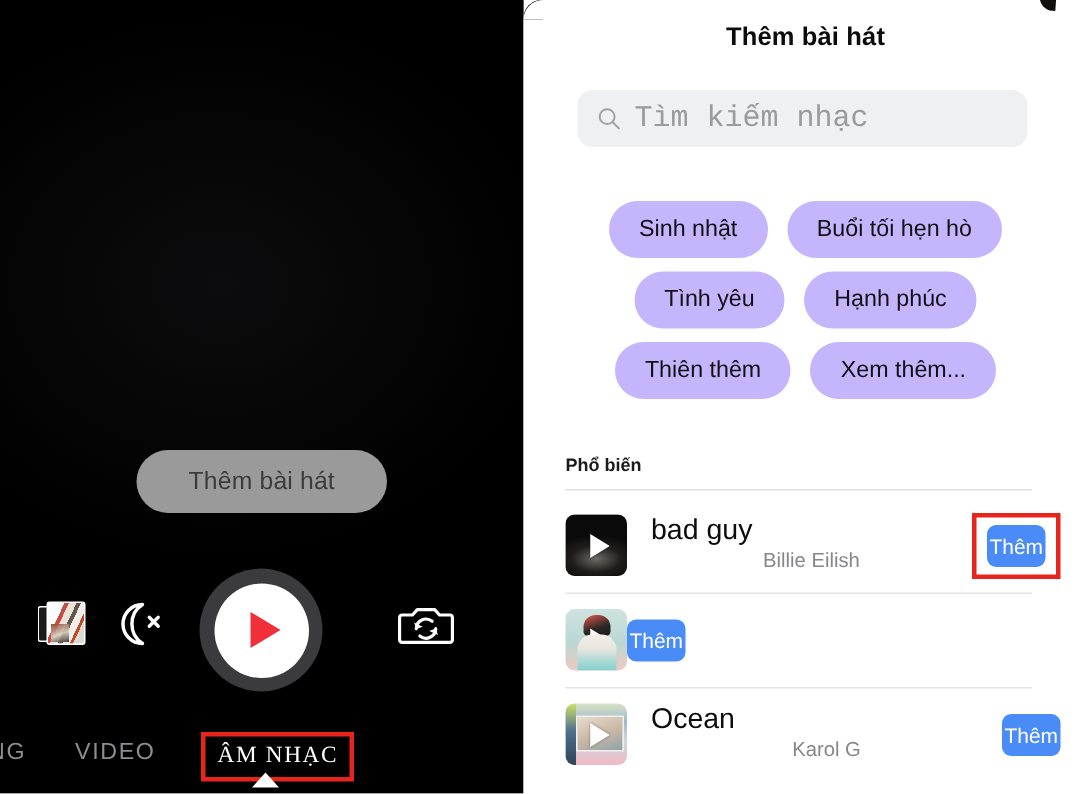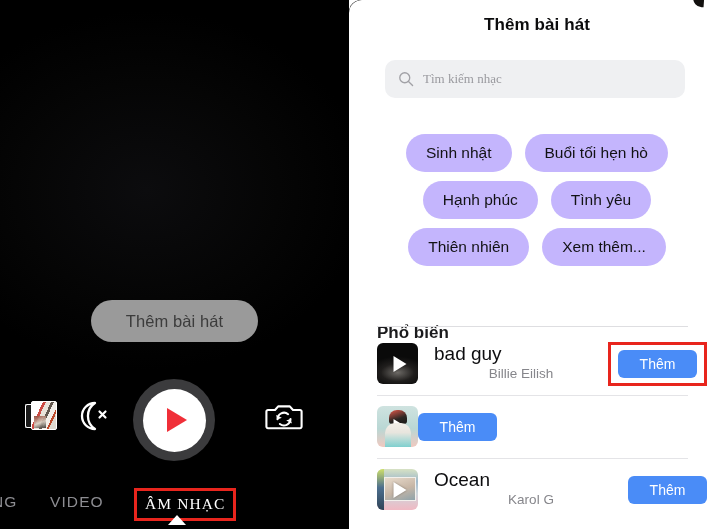--- a/index.html
+++ b/index.html
@@ -202,22 +202,22 @@
     background: #eff0f2;
     border-radius: 10px;
     display: flex; align-items: center;
     padding: 0 13px;
   }
   #search-icon { width: 16px; height: 16px; flex: 0 0 auto; display: block; }
   #search-input {
     flex: 1 1 auto;
     border: none; outline: none; background: transparent;
     margin-left: 9px;
-    font-family: Liberation Serif, serif;
-    font-size: 13px;
+    font-family: Liberation Mono, monospace;
+    font-size: 20px;
     color: #1c1c1e;
   }
   #search-input::placeholder { color: #9a9a9f; }
 
   
   #chip-rows {
     position: absolute;
     left: 6px; top: 134px;
     width: 364px;
   }
@@ -237,24 +237,23 @@
     color: #121214;
     white-space: nowrap;
     border: none;
     font-family: "Liberation Sans", sans-serif;
   }
 
   
   #popular-header {
     position: absolute;
     left: 377px; top: 303px;
-    font-size: 17px;
+    font-size: 12px;
     font-weight: bold;
     color: #1b1b1d;
-    margin-top: 20px;
   }
   #popular-divider {
     position: absolute;
     left: 377px; top: 326px;
     width: 311px; height: 1px;
     background: #dedee1;
   }
 
   #song-list {
     position: absolute;
@@ -342,21 +341,21 @@
   }
   .song-artist {
     font-size: 13.5px;
     color: #86868b;
     line-height: 18px;
     margin-top: 1px;
     text-align: center;
   }
   .add-btn {
     flex: 0 0 auto;
-    width: 79px; height: 28px;
+    width: 39px; height: 28px;
     border-radius: 6px;
     background: #4a8cf7;
     color: #ffffff;
     font-size: 14px;
     border: none;
     display: flex; align-items: center; justify-content: center;
     font-family: "Liberation Sans", sans-serif;
   }
   .song-row.highlighted .add-btn-wrap {
     border: 3px solid #e8251d;
@@ -430,25 +429,25 @@
       </svg>
       <input id="search-input" type="text" placeholder="Tìm kiếm nhạc" style="">
     </div>
 
     <div id="chip-rows">
       <div class="chip-row">
         <button class="chip">Sinh nhật</button>
         <button class="chip">Buổi tối hẹn hò</button>
       </div>
       <div class="chip-row">
+        <button class="chip">Tình yêu</button>
         <button class="chip">Hạnh phúc</button>
-        <button class="chip">Tình yêu</button>
       </div>
       <div class="chip-row">
-        <button class="chip">Thiên nhiên</button>
+        <button class="chip">Thiên thêm</button>
         <button class="chip">Xem thêm...</button>
       </div>
     </div>
   </div>
 
   <div id="popular-header">Phổ biến</div>
   <div id="popular-divider"></div>
 
   <div id="song-list">
 

